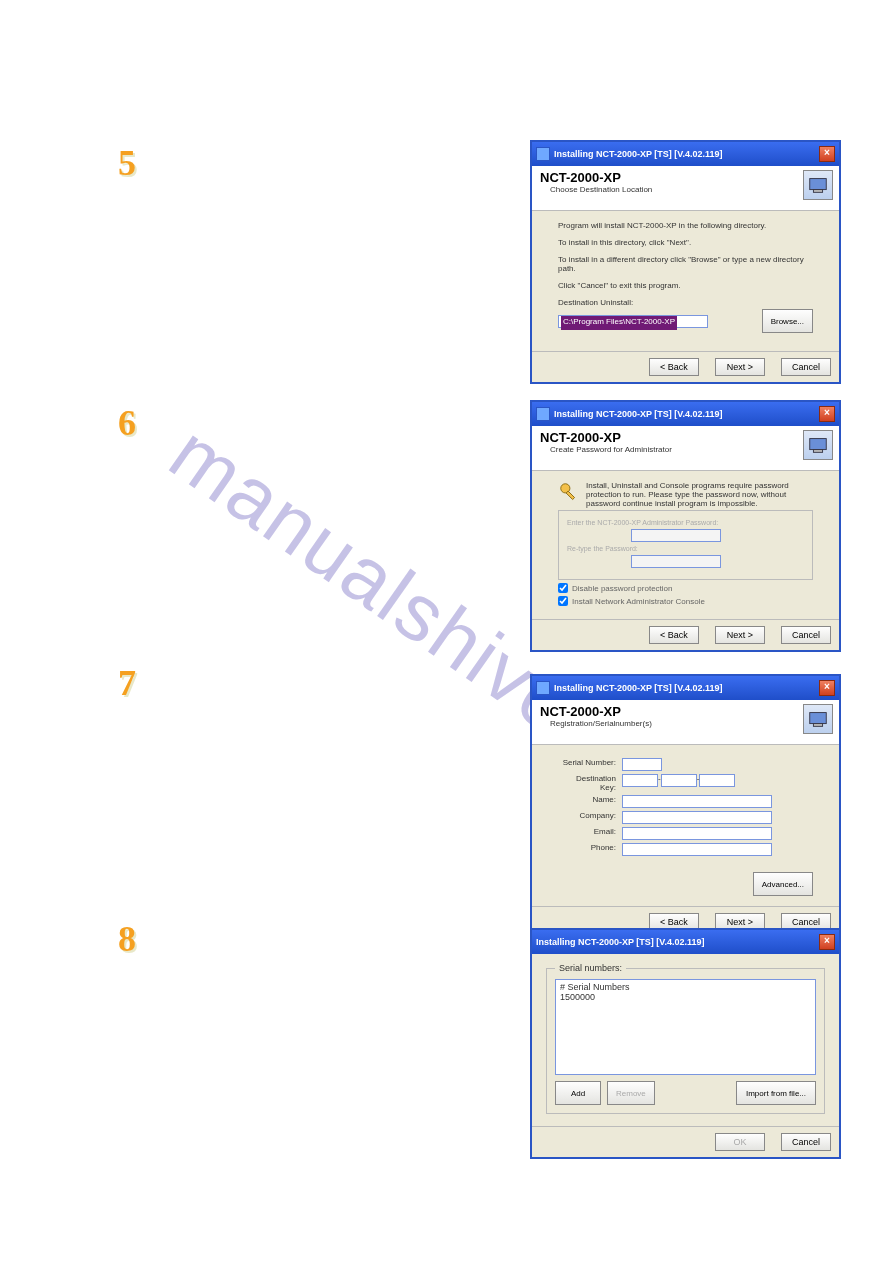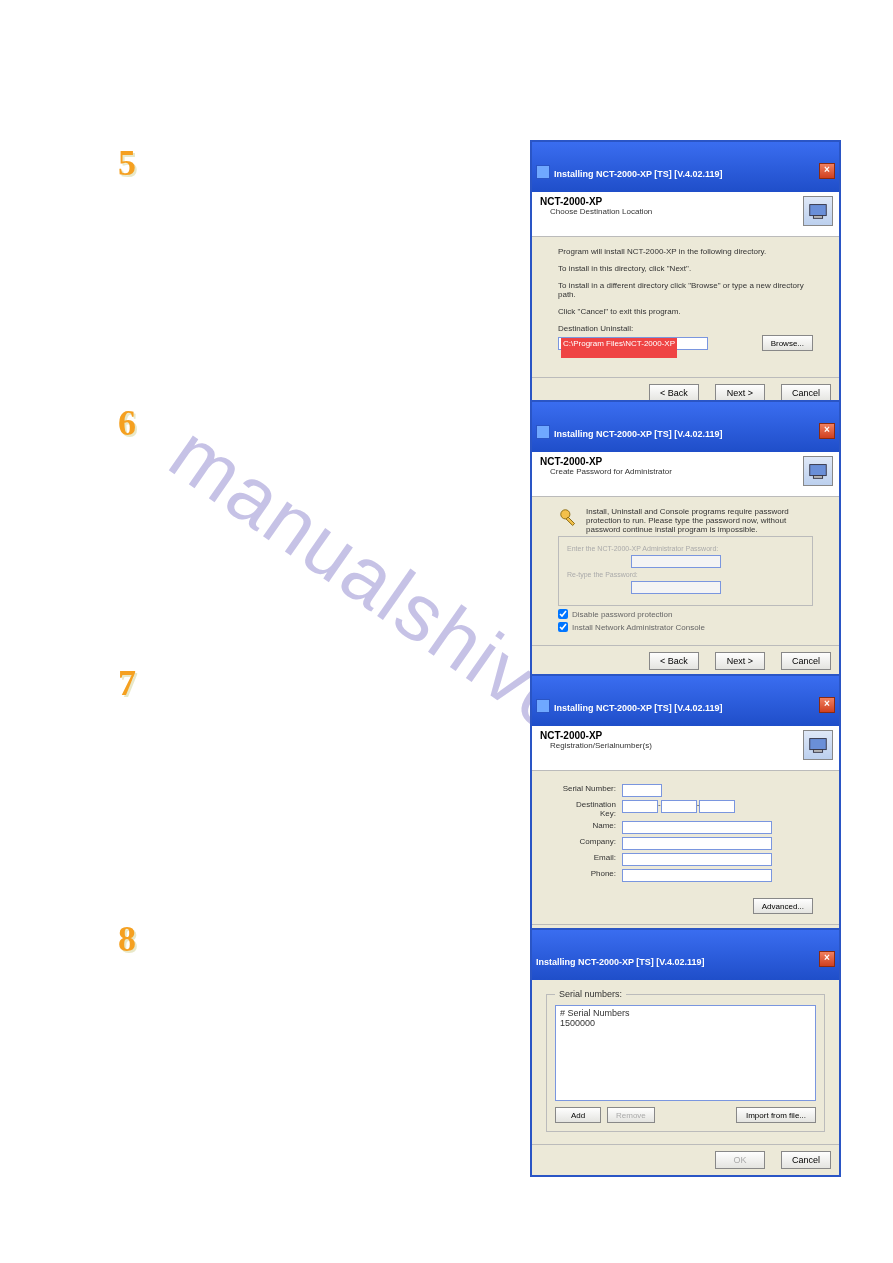--- a/index.html
+++ b/index.html
@@ -1,34 +1,34 @@
 <!DOCTYPE html>
 <html><head>
 <meta charset="utf-8">
 <style>
 html,body{margin:0;padding:0;background:#fff;font-family:Tahoma,Arial,sans-serif;width:893px}
 .page{position:relative;width:893px;height:1263px;overflow:hidden}
 .wm{position:absolute;left:50%;top:50%;transform:translate(-50%,-50%) rotate(35deg);font-size:80px;font-weight:400;color:#a9a3d9;opacity:.65;letter-spacing:2px;white-space:nowrap;pointer-events:none;user-select:none}
 .step-num{position:absolute;font:700 36px Georgia,serif;color:#f5a020;text-shadow:2px 2px 0 #e8e8c8}
 .dlg{position:absolute;width:311px;box-sizing:border-box;border:2px solid #2a55c5;background:#ece9d8;font-size:8px}
-.titlebar{height:24px;background:linear-gradient(#3a6df0,#1f4ec9);color:#fff;display:flex;align-items:flex-end;padding:13px 4px;position:relative}
+.titlebar{height:24px;background:linear-gradient(#3a6df0,#1f4ec9);color:#fff;display:flex;align-items:center;padding:0 4px;position:relative}
 .titlebar .ico{width:12px;height:12px;background:#6fa8ff;border:1px solid #2a55c5;margin-right:4px}
 .titlebar span[data-bind]{font-size:9px;font-weight:700;flex:1}
 .closex{width:14px;height:14px;background:linear-gradient(#f08060,#d04020);border:1px solid #8b2a10;color:#fff;font:700 10px/12px Arial;text-align:center;cursor:pointer}
 .header{background:#fff;height:36px;position:relative;padding:4px 8px;border-bottom:1px solid #bbb}
-.header .pt{font-weight:700;font-size:10px}
+.header .pt{font-weight:700;font-size:13px}
 .header .ps{font-size:8px;margin-left:10px;color:#333}
 .header .bigico{position:absolute;right:6px;top:4px;width:28px;height:28px;border:1px solid #888;background:linear-gradient(#dfe8f7,#bcd0ee);display:flex;align-items:center;justify-content:center}
 .header .bigico svg{width:22px;height:22px}
 .body{padding:10px 26px;min-height:120px;font-size:8px;color:#333}
 .body p{margin:0 0 8px}
 .txtin{height:13px;border:1px solid #7a96df;background:#fff;box-sizing:border-box;font-size:8px;padding:0 2px}
-.sel{background:#ef4444;color:#fff;padding:0 2px;display:inline-block;height:20px;line-height:11px}
+.sel{background:#701a75;color:#fff;padding:0 2px;display:inline-block;height:14px;line-height:11px}
 .btn{height:18px;min-width:50px;border:1px solid #888;background:linear-gradient(#fefefe,#e4e4e0);font-size:9px;padding:0 8px;cursor:pointer}
-.btn.sm{height:16px;min-width:46px;font-size:8px}
+.btn.sm{height:24px;min-width:46px;font-size:8px}
 .footer{border-top:1px solid #bbb;padding:6px 8px;display:flex;justify-content:flex-end;gap:16px}
 .fieldrow{display:flex;margin:3px 0}
 .fieldrow label{width:58px;text-align:right;margin-right:6px}
 .frame{border:1px solid #bbb;padding:8px;margin-top:2px}
 .listbox{height:90px;background:#fff;border:1px solid #7a96df;padding:2px 4px;font-size:9px}
 .group-title{position:relative;top:-6px;background:#ece9d8;padding:0 4px;font-size:9px;display:inline-block}
 .chk{display:flex;align-items:center;margin:3px 0;font-size:8px;color:#666}
 .chk input{margin:0 4px 0 0;width:10px;height:10px}
 .keyico{width:22px;height:22px;float:left;margin-right:6px}
 </style>

